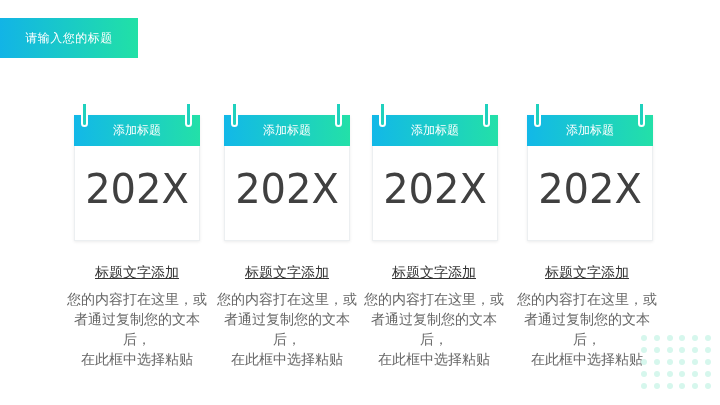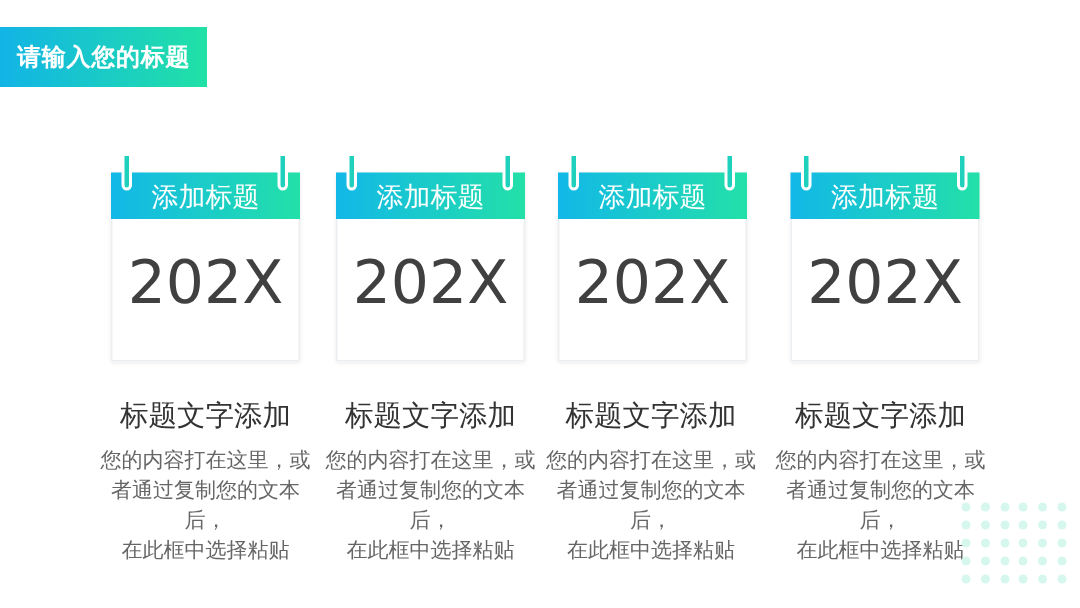--- a/index.html
+++ b/index.html
@@ -1,28 +1,28 @@
 <!DOCTYPE html>
 <html><head>
 <meta charset="utf-8">
 <style>
   html,body{margin:0;padding:0;}
   body{width:720px;height:405px;background:#ffffff;position:relative;overflow:hidden;font-family:"DejaVu Sans","Liberation Sans",sans-serif;}
   .title-bar{position:absolute;left:0;top:18px;width:138px;height:40px;background:linear-gradient(90deg,#12b4e6 0%,#21e1a6 100%);display:flex;align-items:center;justify-content:center;}
-  .title-bar span{color:#fff;font-size:16px;font-weight:bold;letter-spacing:0.5px;}
+  .title-bar span{color:#fff;font-size:12px;font-weight:normal;letter-spacing:0.5px;}
   .card{position:absolute;top:100px;width:126px;height:141px;}
   .card .body{position:absolute;left:0;top:15px;width:124px;height:124px;background:#fff;border:1px solid #eceff1;box-shadow:0 1px 3px rgba(0,0,0,0.08);}
   .card .head{position:absolute;left:0;top:15px;width:126px;height:31px;background:linear-gradient(90deg,#12b8e8 0%,#23e0a8 100%);display:flex;align-items:center;justify-content:center;}
-  .card .head span{color:#fff;font-size:18px;}
+  .card .head span{color:#fff;font-size:12px;}
   .ring{position:absolute;top:2px;width:7px;height:25px;border:2px solid #fff;border-radius:0 0 6px 6px;background:#1fd1bd;box-sizing:border-box;}
   .ring.l{left:7px;}
   .ring.r{right:8px;}
   .card .year{position:absolute;left:0;top:66px;width:126px;text-align:center;font-size:40px;color:#404040;font-family:"DejaVu Sans","Liberation Sans",sans-serif;}
   .sub{position:absolute;top:264px;width:150px;text-align:center;}
-  .sub .h{font-size:19px;color:#333;margin-bottom:7px;}
+  .sub .h{font-size:14px;color:#333;margin-bottom:7px;text-decoration:underline;}
   .sub .p{font-size:14px;color:#666;line-height:20px;}
   .dots{position:absolute;left:638px;top:332px;width:76px;height:60px;display:grid;grid-template-columns:repeat(6,1fr);grid-template-rows:repeat(5,1fr);}
   .dots i{width:6px;height:6px;border-radius:50%;background:#d6f7ed;margin:auto;}
 </style>
 </head>
 <body>
 
 <div class="title-bar">
   <span>请输入您的标题</span>
 </div>

